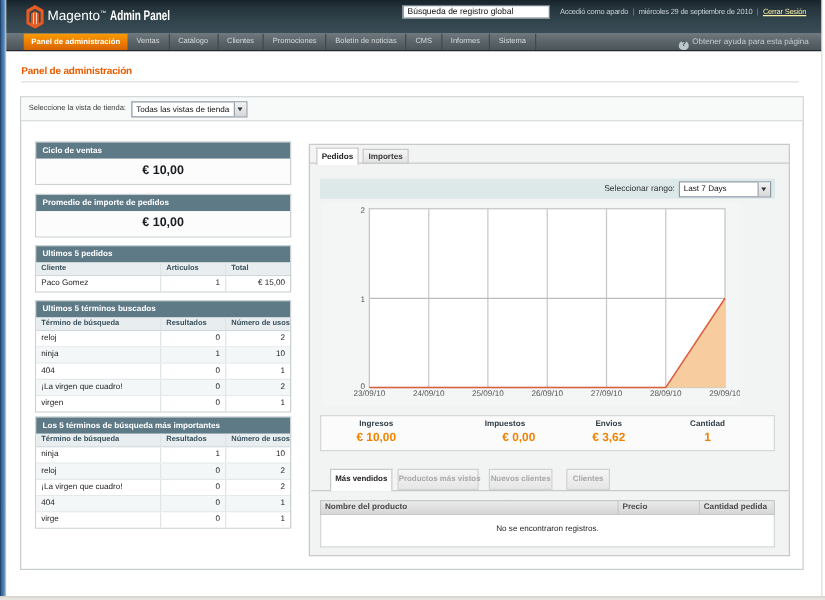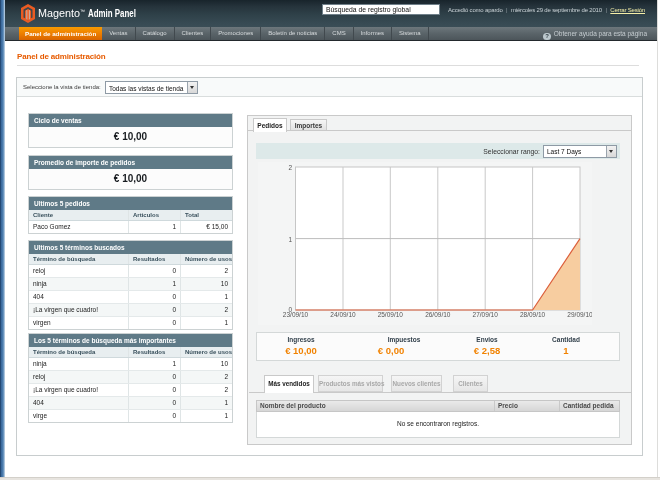--- a/index.html
+++ b/index.html
@@ -246,23 +246,23 @@
     <text x="227.2" y="155" text-anchor="middle">27/09/10</text>
     <text x="274.6" y="155" text-anchor="middle">28/09/10</text>
     <text x="322" y="155" text-anchor="middle">29/09/10</text>
   </g>
 </svg>
 
 <div class="abs" id="stats">
   <div class="k" style="left:44px">Ingresos</div>
     <div class="v" style="left:44px">€ 10,00</div>
   <div class="k" style="left:147px">Impuestos</div>
-    <div class="v" style="left:134px">€ 0,00</div>
+    <div class="v" style="left:158px">€ 0,00</div>
   <div class="k" style="left:230px">Envios</div>
-    <div class="v" style="left:230px">€ 2,58</div>
+    <div class="v" style="left:230px">€ 3,62</div>
   <div class="k" style="left:309px">Cantidad</div>
     <div class="v" style="left:309px">1</div>
 </div>
 
 <div class="abs" id="btabs">
   <div class="t on" style="left:15px; width:50px;">Más vendidos</div>
   <div class="t" style="left:69px; width:65px;">Productos más vistos</div>
   <div class="t" style="left:142px; width:51px;">Nuevos clientes</div>
   <div class="t" style="left:204px; width:35px;">Clientes</div>
 </div>

